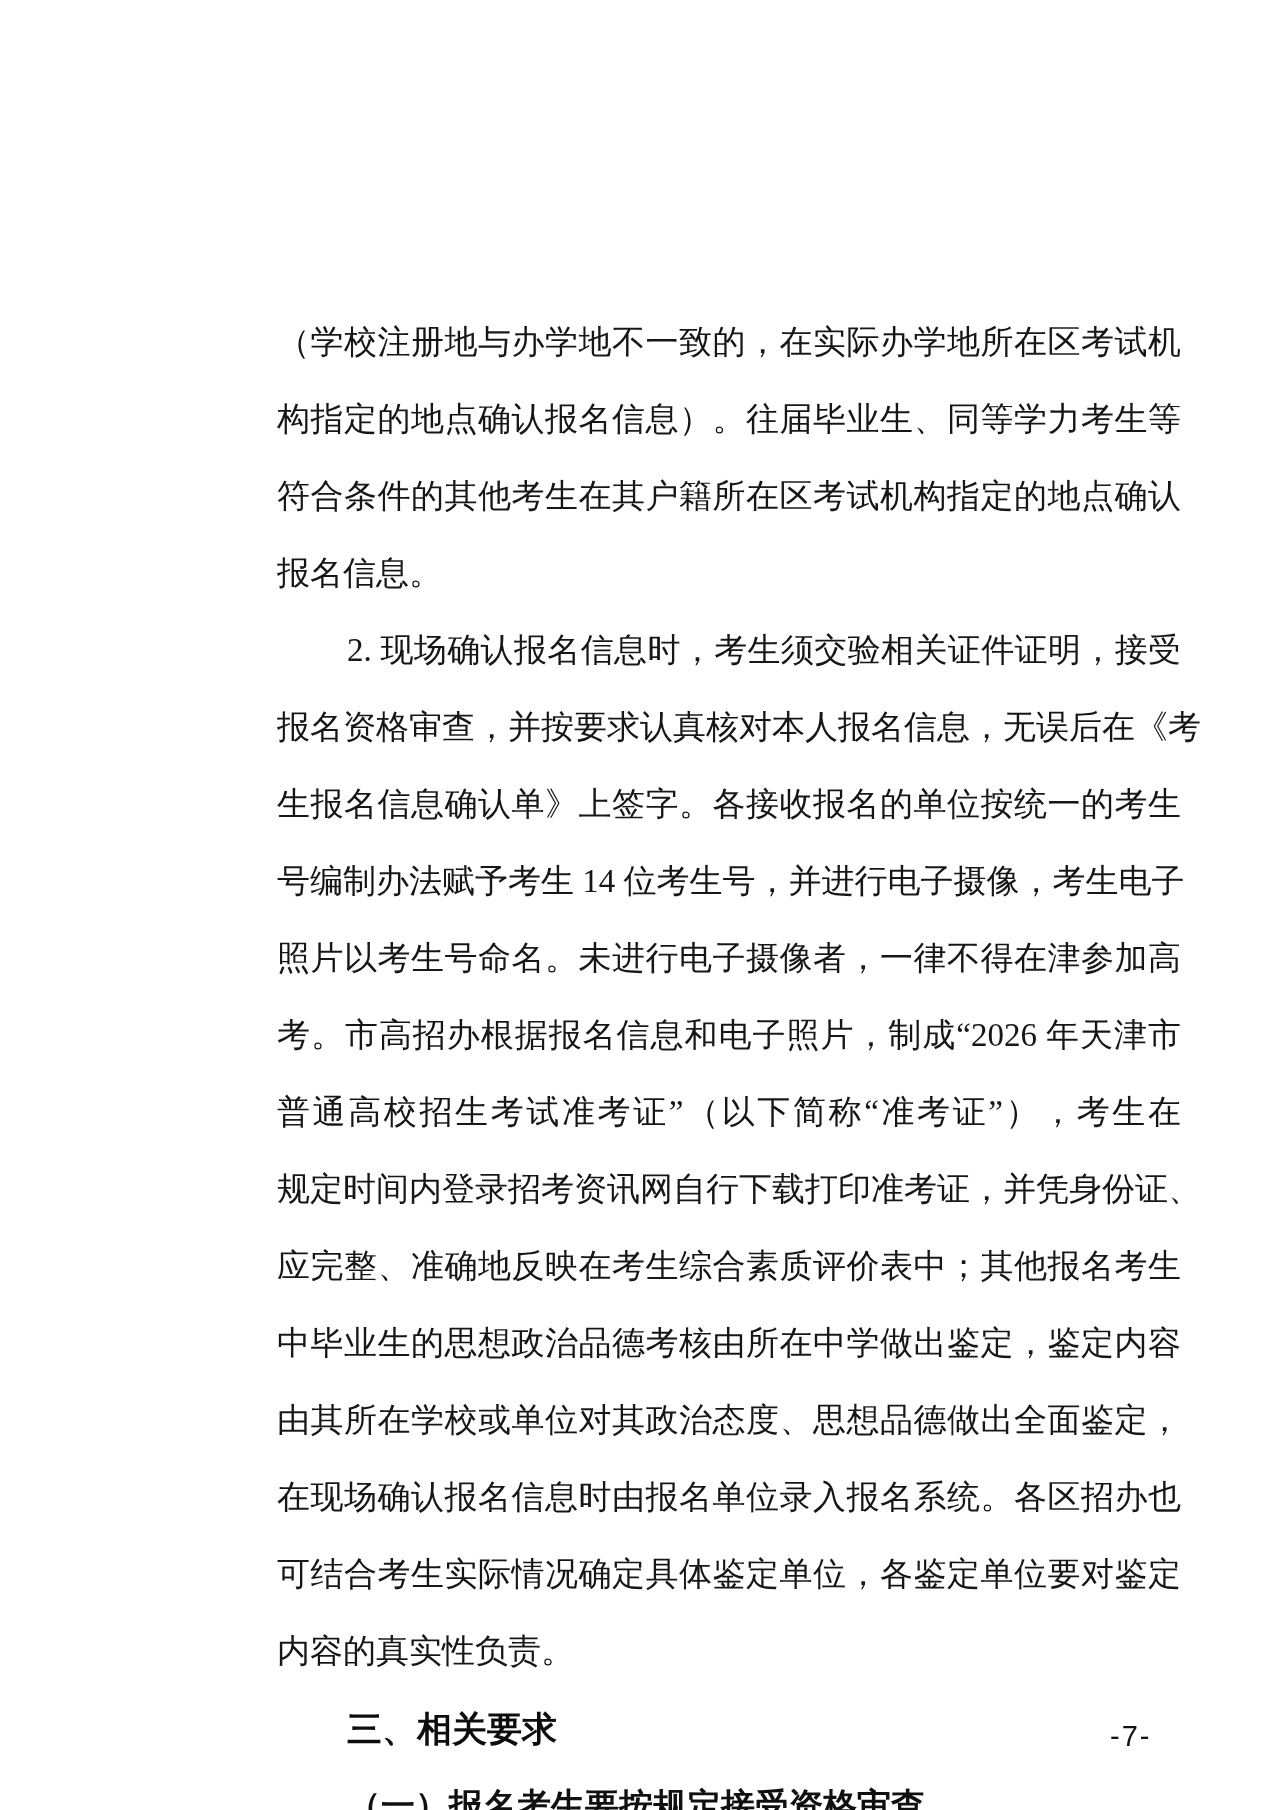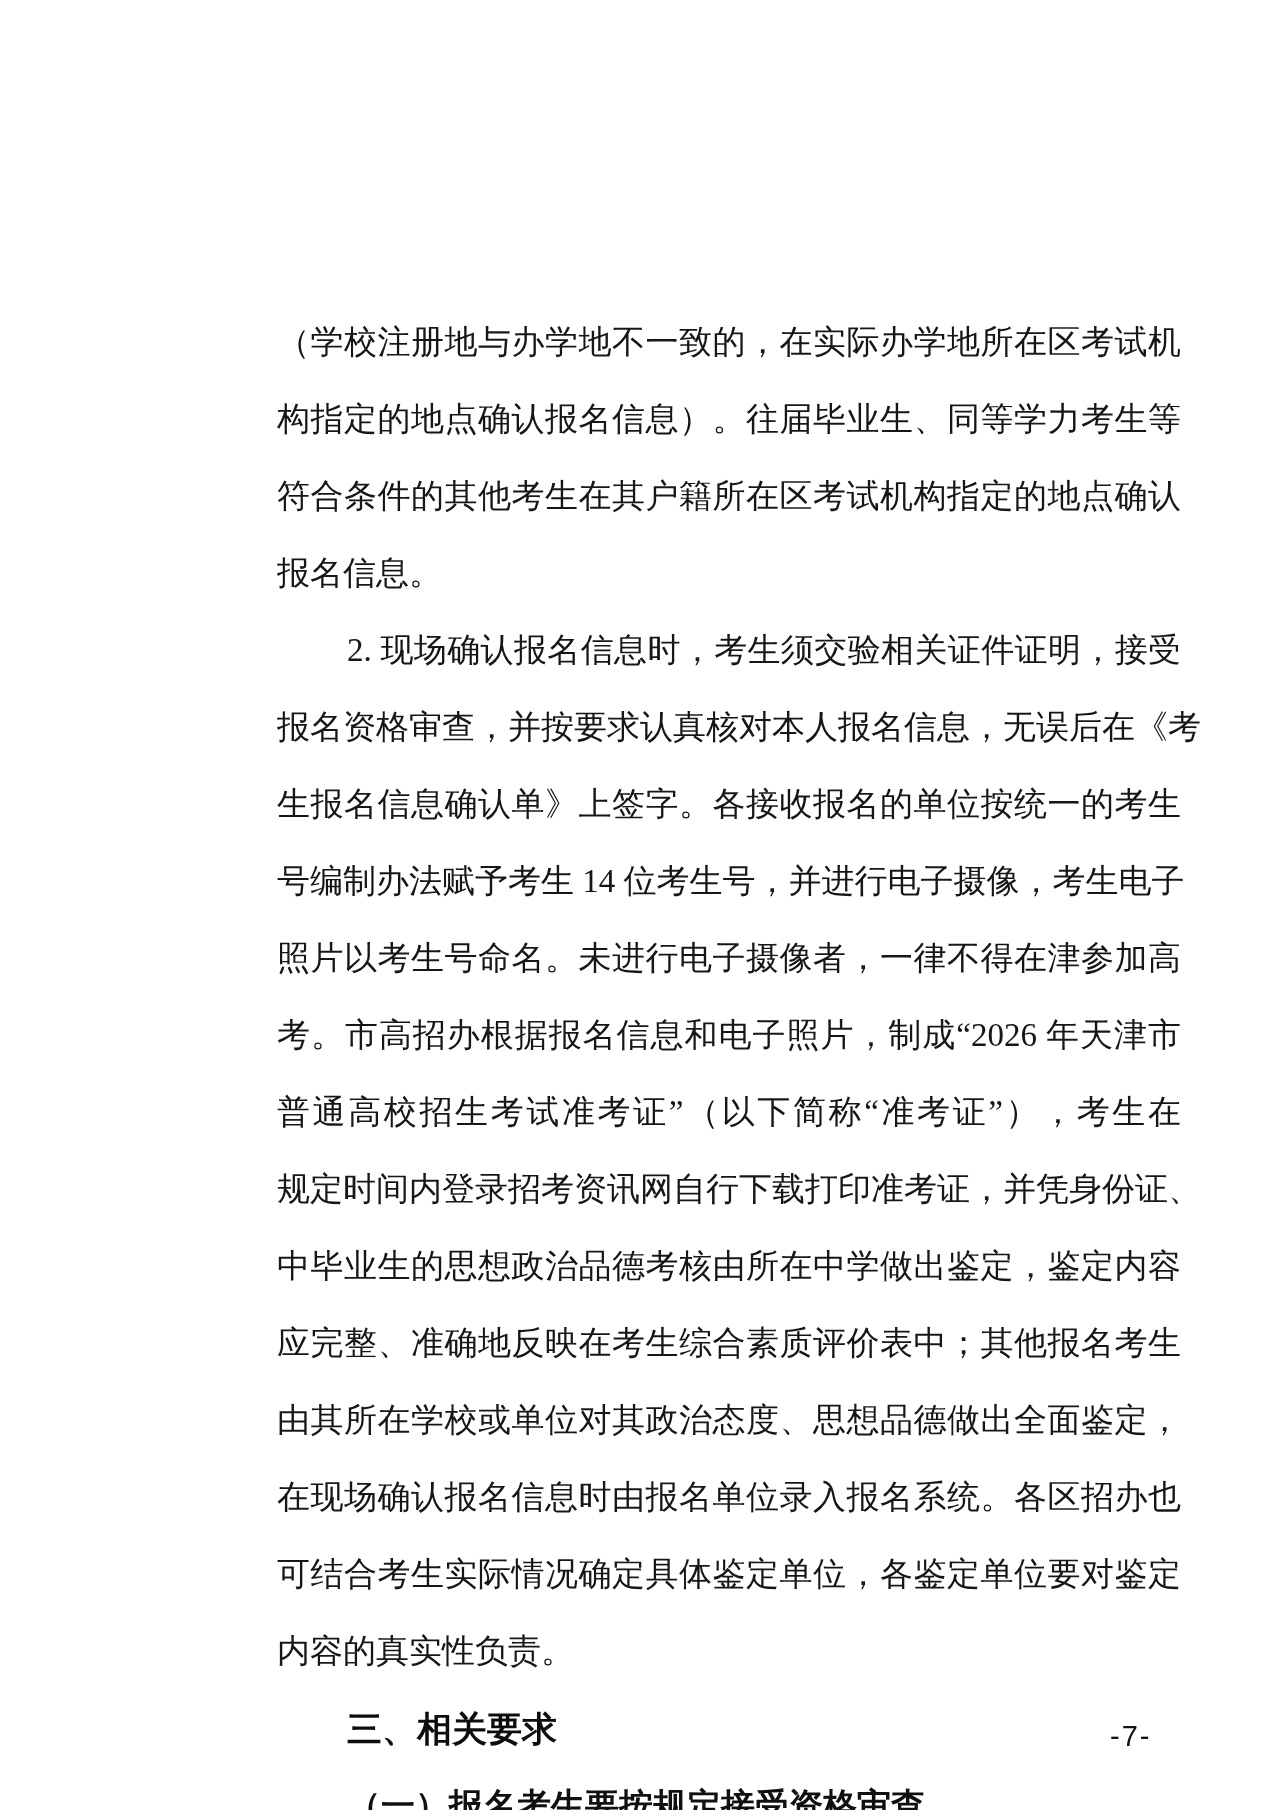--- a/index.html
+++ b/index.html
@@ -84,22 +84,22 @@
     <div class="line">符合条件的其他考生在其户籍所在区考试机构指定的地点确认</div>
     <div class="line pend">报名信息。</div>
     <div class="line indent">2. 现场确认报名信息时，考生须交验相关证件证明，接受</div>
     <div class="line">报名资格审查，并按要求认真核对本人报名信息，无误后在《考</div>
     <div class="line">生报名信息确认单》上签字。各接收报名的单位按统一的考生</div>
     <div class="line">号编制办法赋予考生 14 位考生号，并进行电子摄像，考生电子</div>
     <div class="line">照片以考生号命名。未进行电子摄像者，一律不得在津参加高</div>
     <div class="line">考。市高招办根据报名信息和电子照片，制成“2026 年天津市</div>
     <div class="line">普通高校招生考试准考证”（以下简称“准考证”），考生在</div>
     <div class="line">规定时间内登录招考资讯网自行下载打印准考证，并凭身份证、</div>
+    <div class="line">应完整、准确地反映在考生综合素质评价表中；其他报名考生</div>
     <div class="line">中毕业生的思想政治品德考核由所在中学做出鉴定，鉴定内容</div>
-    <div class="line">应完整、准确地反映在考生综合素质评价表中；其他报名考生</div>
     <div class="line">由其所在学校或单位对其政治态度、思想品德做出全面鉴定，</div>
     <div class="line">在现场确认报名信息时由报名单位录入报名系统。各区招办也</div>
     <div class="line">可结合考生实际情况确定具体鉴定单位，各鉴定单位要对鉴定</div>
     <div class="line pend">内容的真实性负责。</div>
     <div class="line head-main indent">三、相关要求</div>
     <div class="line head-sub indent">（一）报名考生要按规定接受资格审查</div>
   </div>
 
   <div class="page-number">-7-</div>
 

